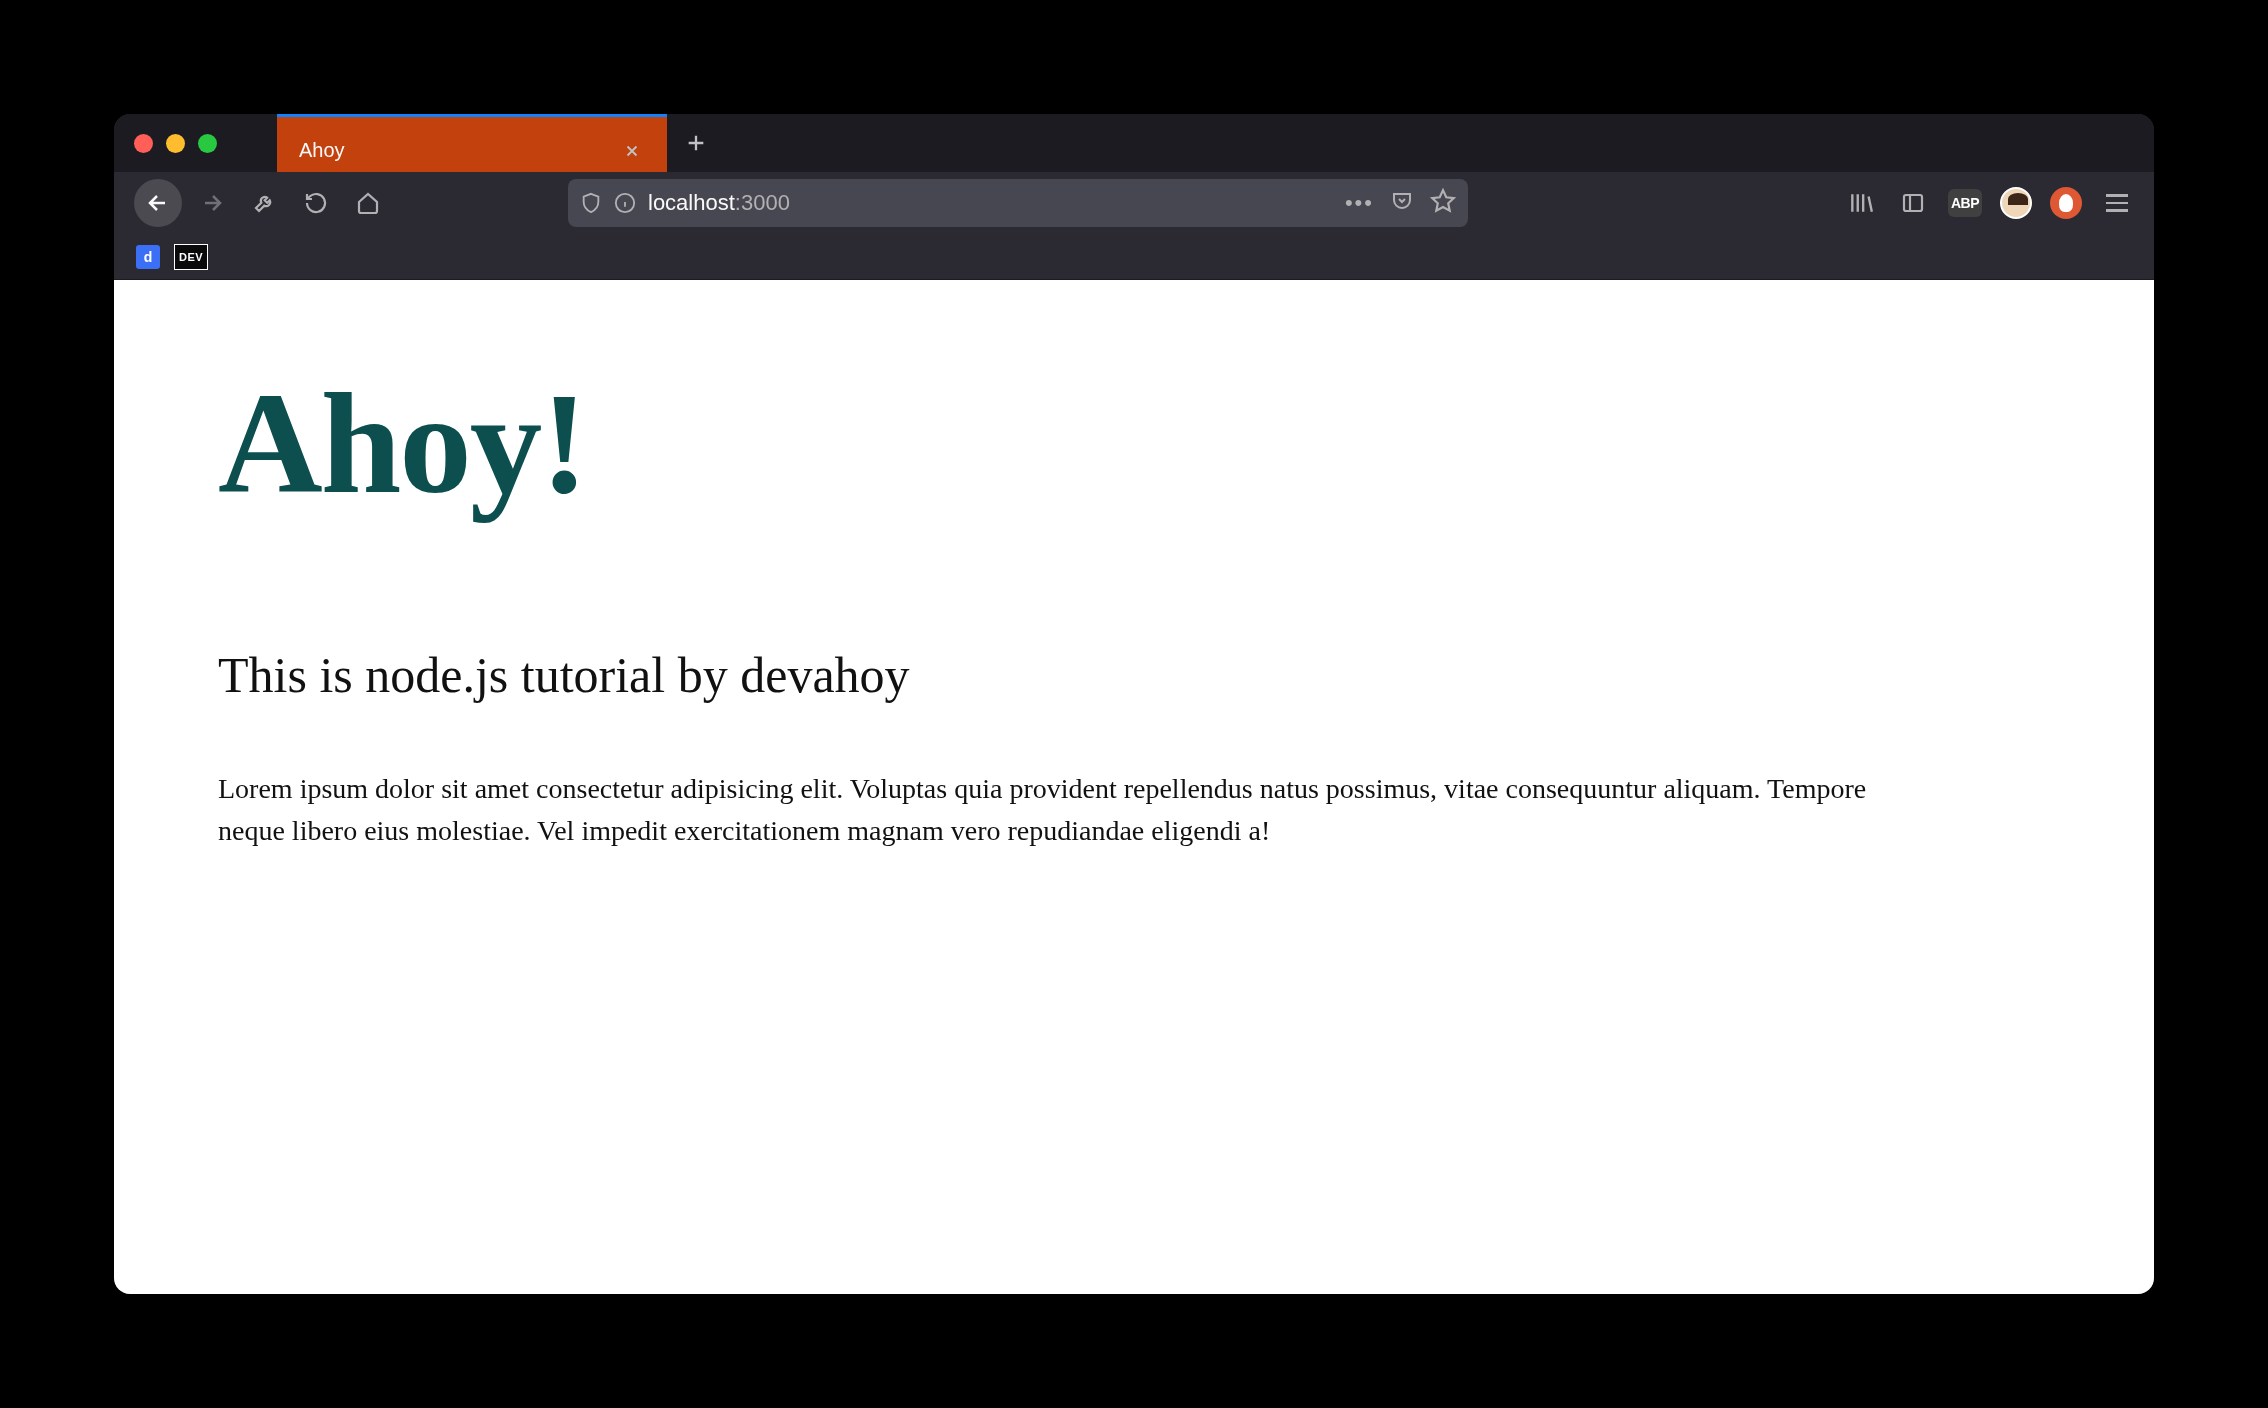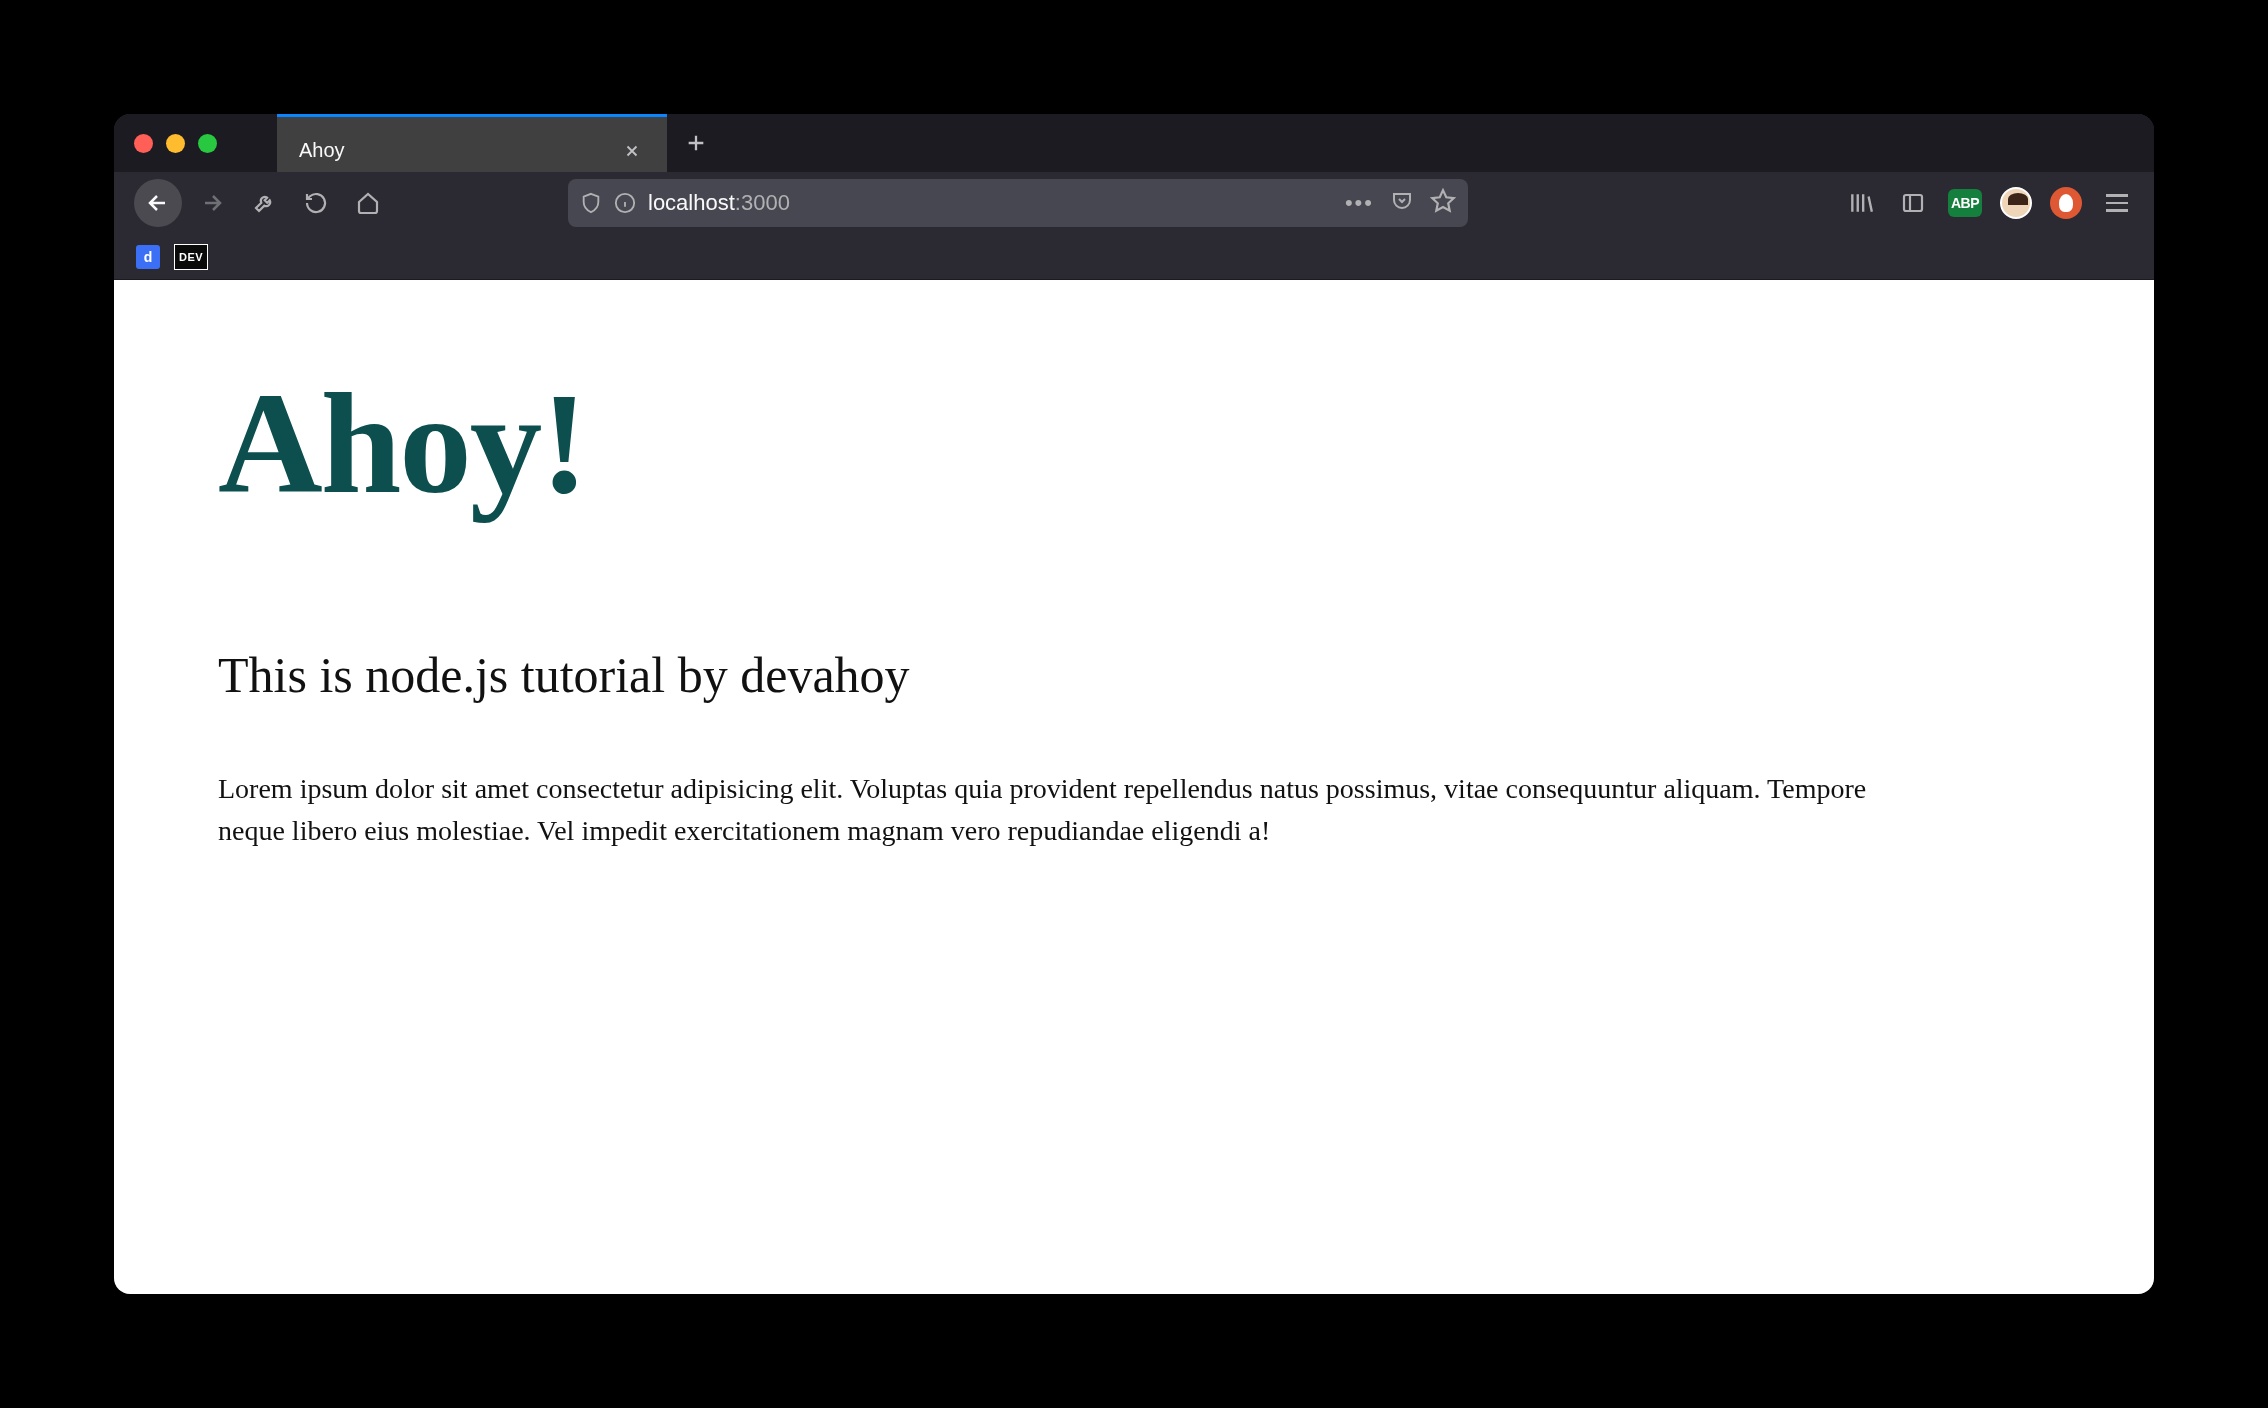--- a/index.html
+++ b/index.html
@@ -34,21 +34,21 @@
       display: flex;
       gap: 13px;
       margin-right: 60px;
     }
     .tl { width: 19px; height: 19px; border-radius: 50%; }
     .tl.red { background: #ff5f57; }
     .tl.yellow { background: #febc2e; }
     .tl.green { background: #28c840; }
     .tab {
       height: 58px;
-      background: #404040;
+      background: #c2410c;
       display: flex;
       align-items: center;
       padding: 12px 18px 0 22px;
       width: 390px;
       border-top: 3px solid #0a84ff;
       position: relative;
     }
     .tab-title {
       color: #f9f9fa;
       font-size: 20px;
@@ -122,21 +122,21 @@
       margin-left: auto;
       display: flex;
       align-items: center;
       gap: 18px;
     }
     .ext-icon {
       width: 34px; height: 34px; display:flex; align-items:center; justify-content:center;
       color: #b1b1b3;
     }
     .ext-abp {
-      width: 34px; height: 28px; background:#15803d; border-radius:6px;
+      width: 34px; height: 28px; background:#404040; border-radius:6px;
       color:#fff; font-size:14px; font-weight:700; display:flex;
       align-items:center; justify-content:center; letter-spacing:-0.5px;
     }
     .ext-avatar1 {
       width:32px; height:32px; border-radius:50%; background:#f0d6b8;
       border: 2px solid #fff; position:relative; overflow:hidden;
     }
     .ext-avatar1::after{content:"";position:absolute;top:4px;left:6px;width:20px;height:12px;background:#3a2518;border-radius:50% 50% 0 0;}
     .ext-ddg {
       width:32px; height:32px; border-radius:50%; background:#de5833;

